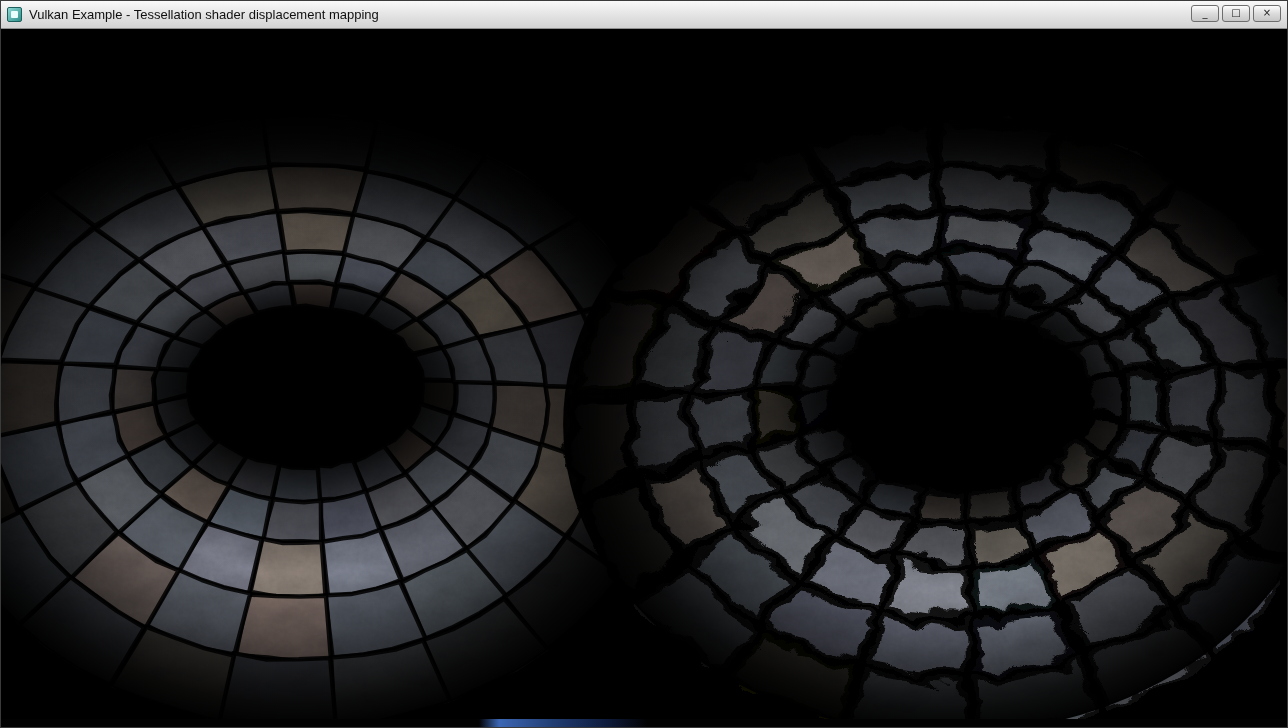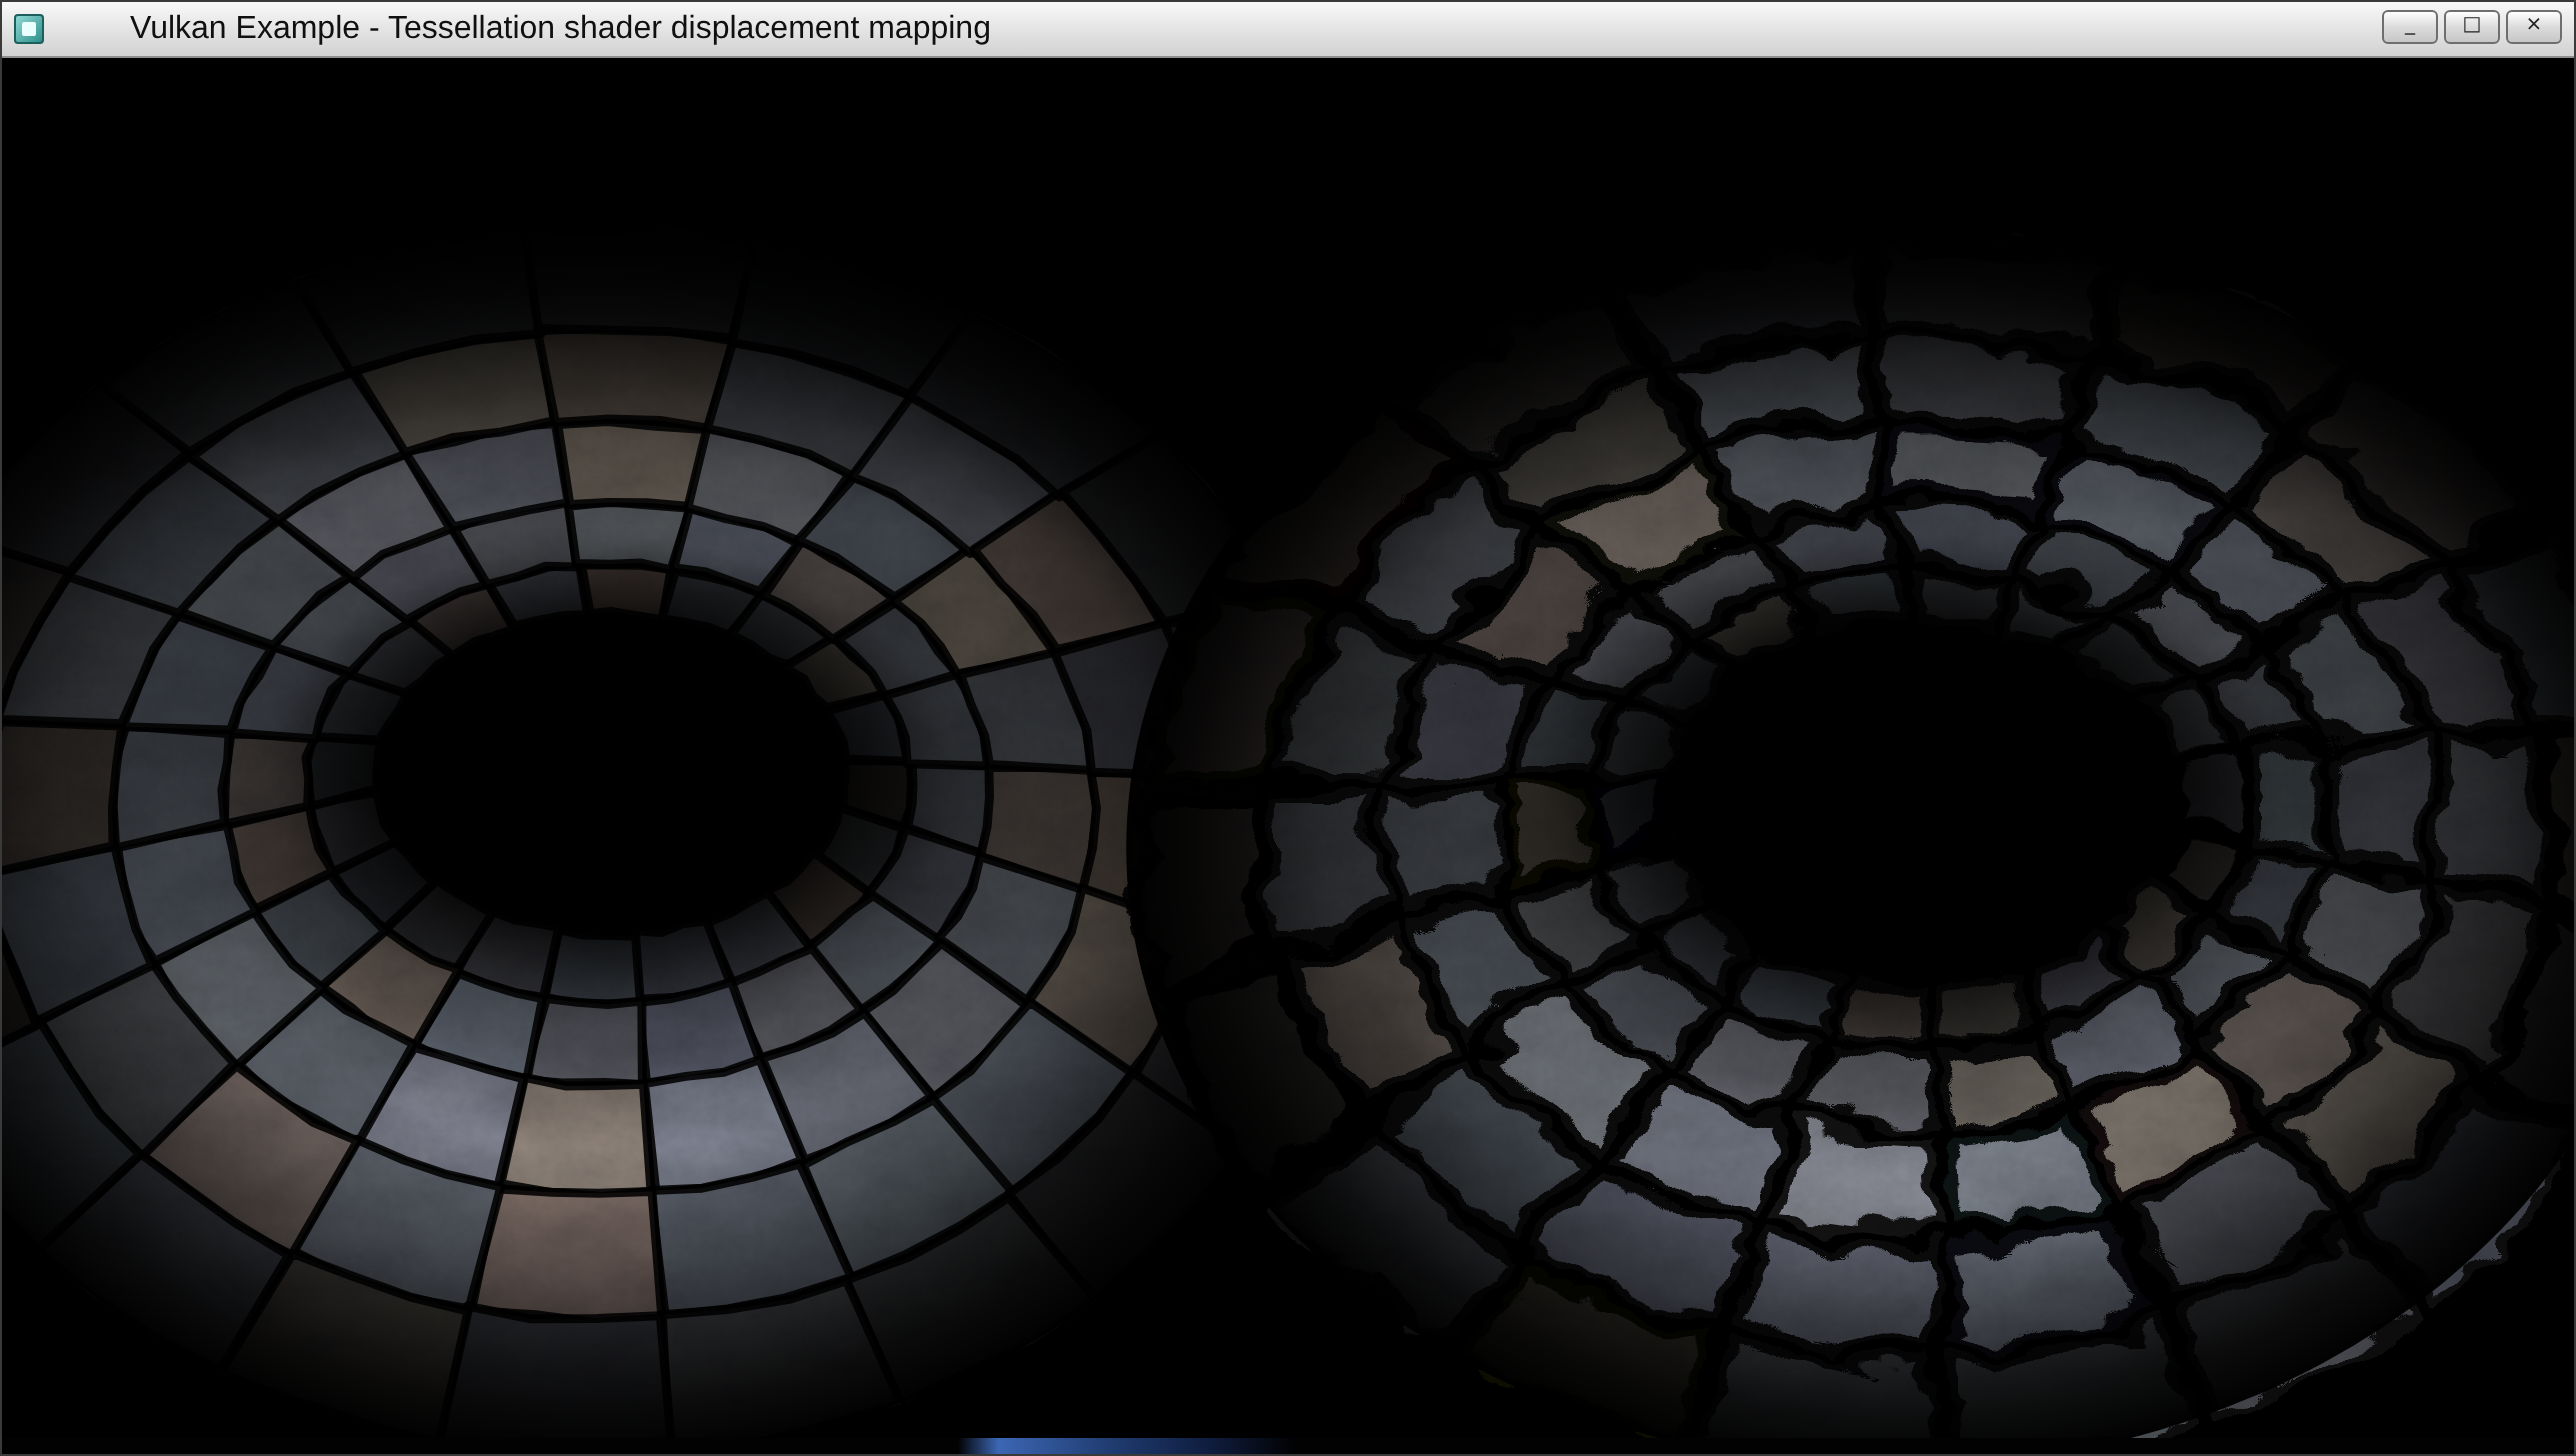--- a/index.html
+++ b/index.html
@@ -23,21 +23,21 @@
   .win-icon {
     width:15px; height:15px; margin-right:7px;
     background:linear-gradient(135deg,#8fd8d4,#2e8f8a);
     border:1px solid #1d5f5c; border-radius:2px;
     position:relative; flex:0 0 15px;
   }
   .win-icon::after {
     content:""; position:absolute; inset:3px;
     background:#eafffd; border-radius:1px;
   }
-  .title-text { font-size:16px; color:#101010; white-space:nowrap;margin-left:36px; }
+  .title-text { font-size:13px; color:#101010; white-space:nowrap; }
 
   .controls { position:absolute; right:6px; top:4px; display:flex; gap:3px; }
   .ctrl {
     width:28px; height:17px;
     border:1px solid #6e6e6e; border-radius:3px;
     background:linear-gradient(#fefefe, #dcdcdc 50%, #c6c6c6);
     font-size:10px; line-height:14px; text-align:center;
     color:#222; cursor:default;
     font-family:"DejaVu Sans", sans-serif;
   }

